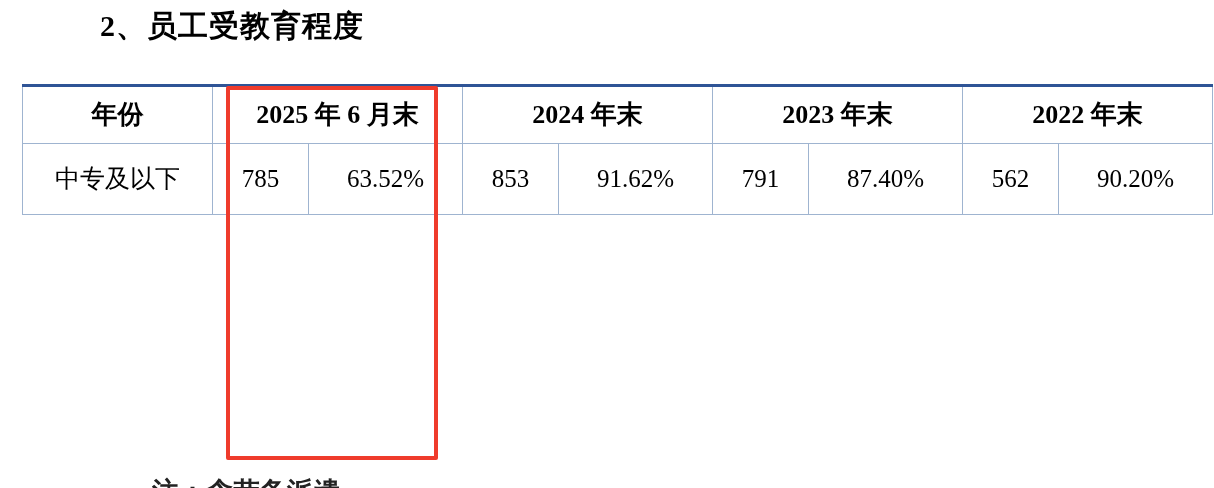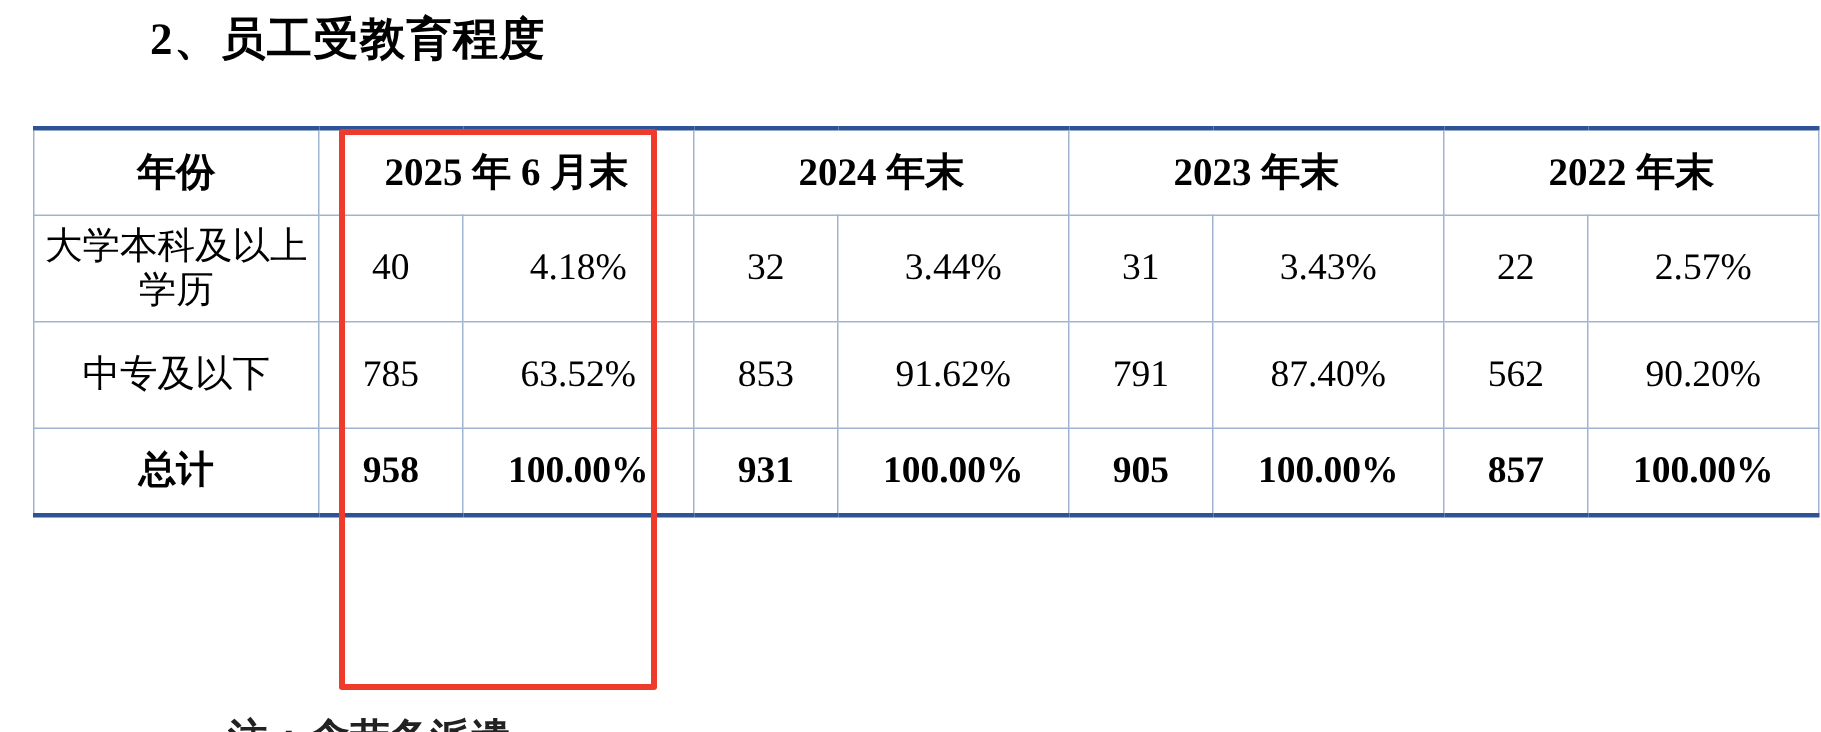--- a/index.html
+++ b/index.html
@@ -145,56 +145,34 @@
       </colgroup>
       <tbody>
         <tr class="head-row">
           <td class="label">年份</td>
           <td colspan="2">2025 年 6 月末</td>
           <td colspan="2">2024 年末</td>
           <td colspan="2">2023 年末</td>
           <td colspan="2">2022 年末</td>
         </tr>
 
-        <tr class="body-row">
-          <td class="rowlabel">大学本科及以上学历</td>
-          <td>40</td>
-          <td>4.18%</td>
-          <td>32</td>
-          <td>3.44%</td>
-          <td>31</td>
-          <td>3.43%</td>
-          <td>22</td>
-          <td>2.57%</td>
-        </tr>
 
 
         <tr class="body-row">
           <td class="rowlabel">中专及以下</td>
           <td>785</td>
           <td>63.52%</td>
           <td>853</td>
           <td>91.62%</td>
           <td>791</td>
           <td>87.40%</td>
           <td>562</td>
           <td>90.20%</td>
         </tr>
 
-        <tr class="total-row">
-          <td>总计</td>
-          <td>958</td>
-          <td>100.00%</td>
-          <td>931</td>
-          <td>100.00%</td>
-          <td>905</td>
-          <td>100.00%</td>
-          <td>857</td>
-          <td>100.00%</td>
-        </tr>
       </tbody>
     </table>
   </div>
 
   <div class="highlight-box"></div>
 
   <div class="bottom-text">注：含劳务派遣</div>
 
 </div>
 

